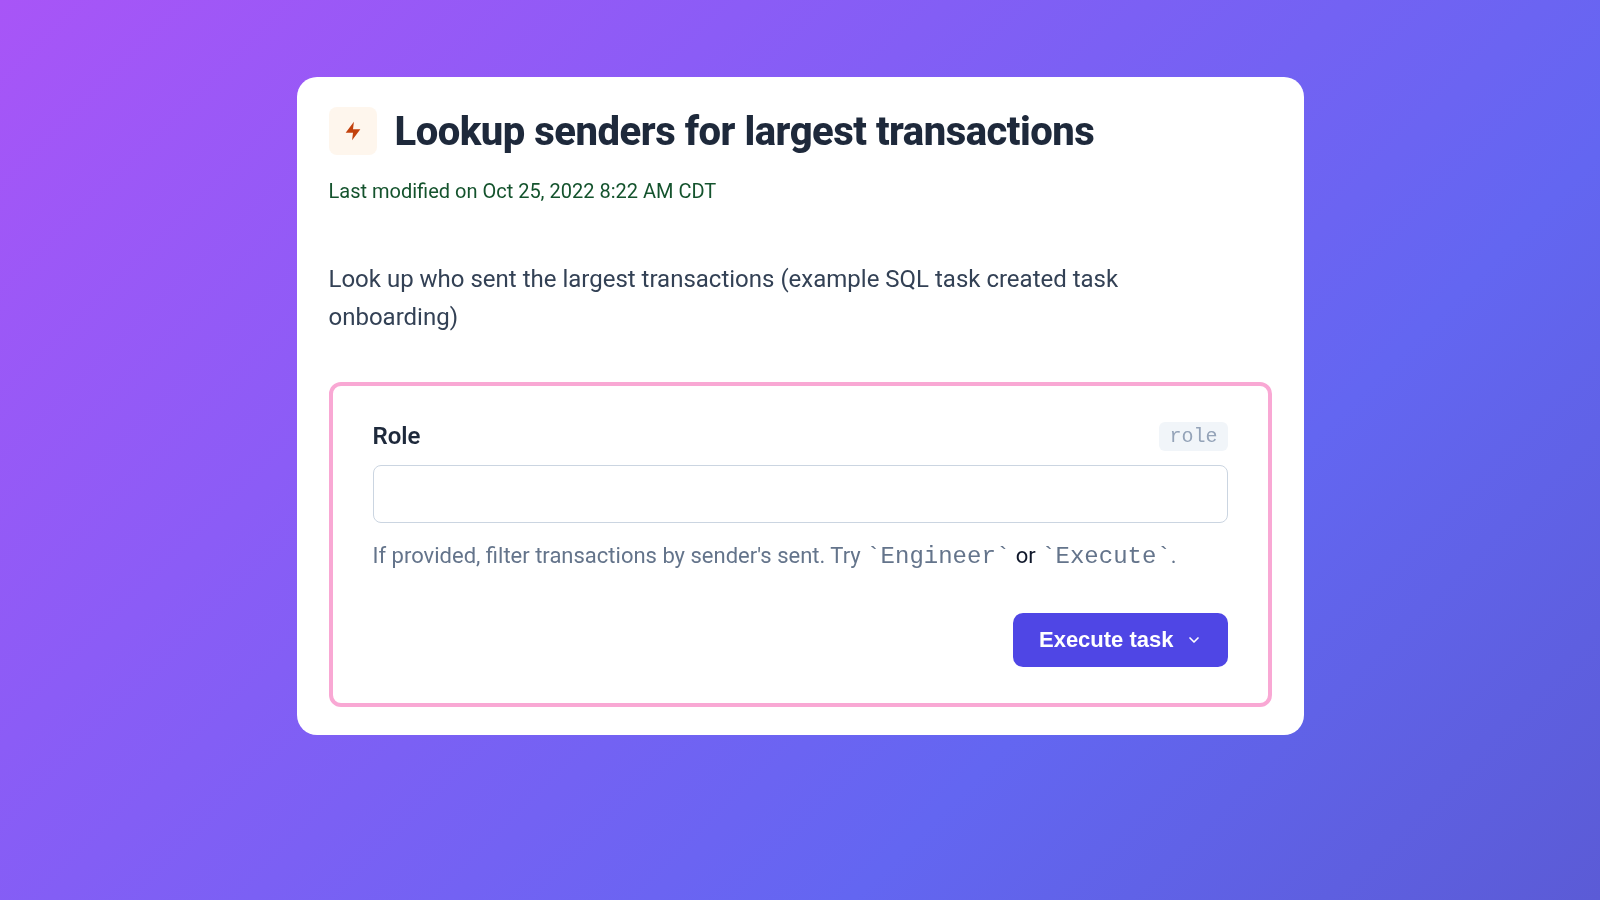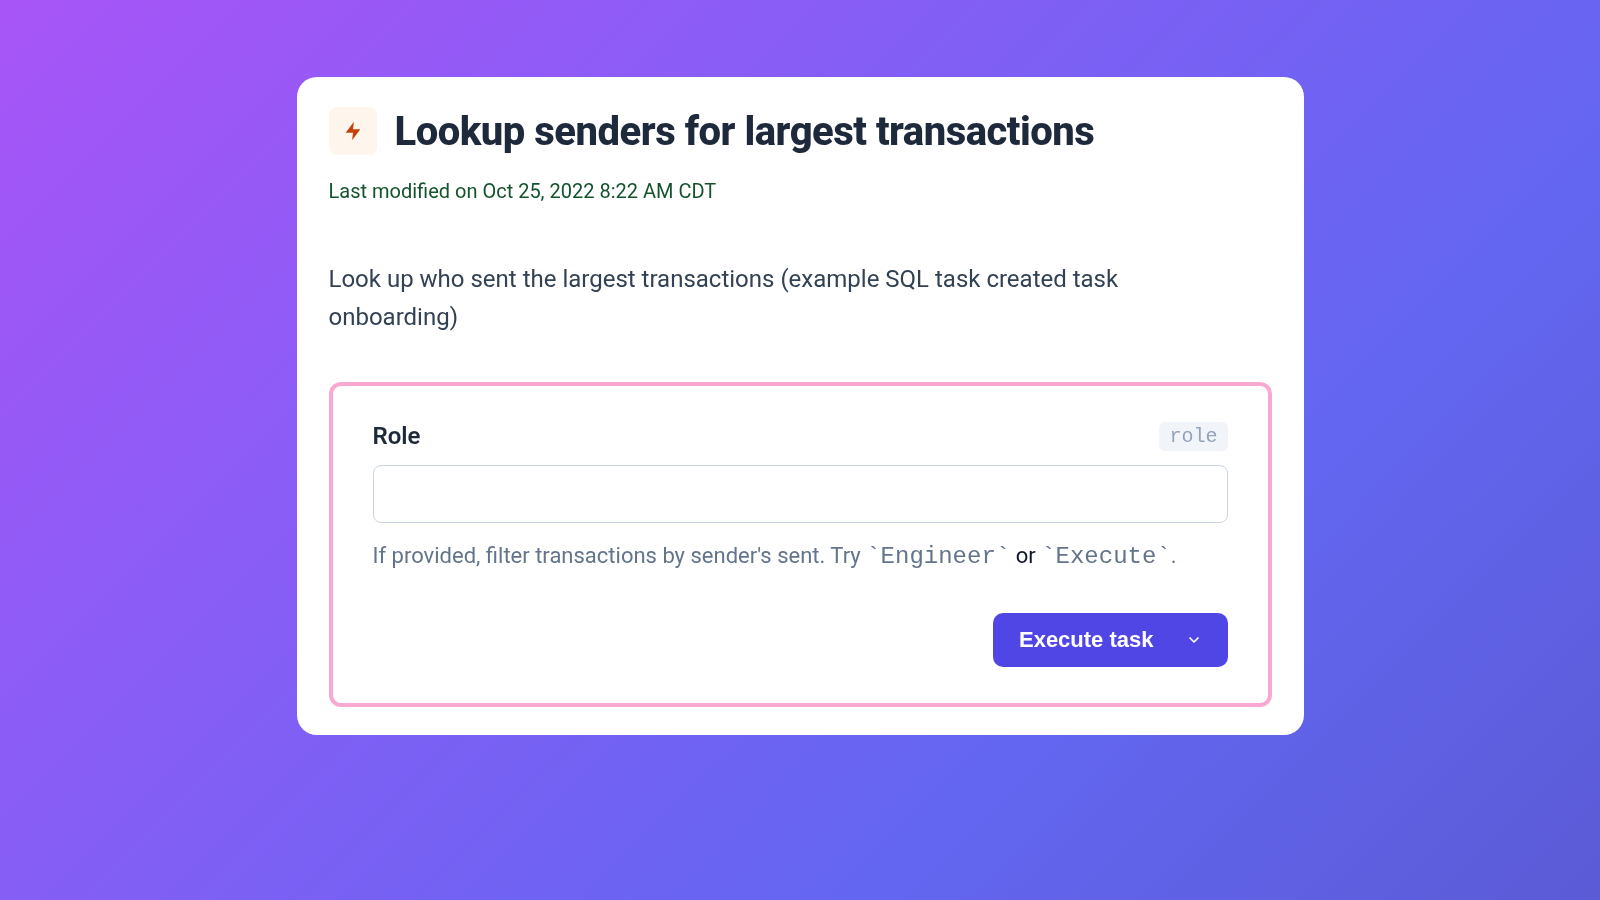--- a/index.html
+++ b/index.html
@@ -137,21 +137,21 @@
       background: #4f46e5;
       color: #ffffff;
       border: none;
       border-radius: 10px;
       padding: 14px 26px;
       font-size: 22px;
       font-weight: 600;
       cursor: pointer;
       display: flex;
       align-items: center;
-      gap: 32px;
+      gap: 12px;
     }
 
     .chevron-icon {
       width: 16px;
       height: 16px;
     }
   </style>
 </head>
 <body>
 

